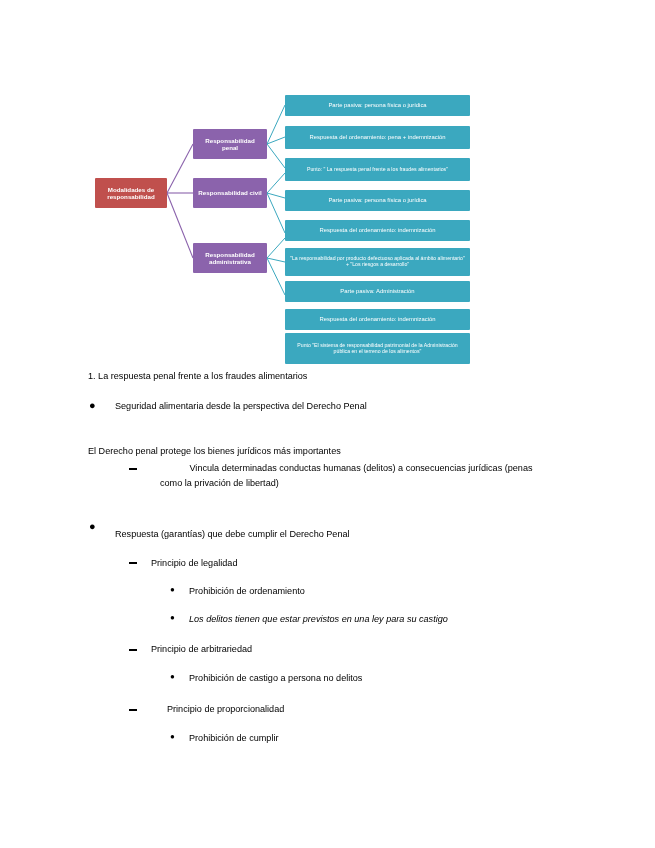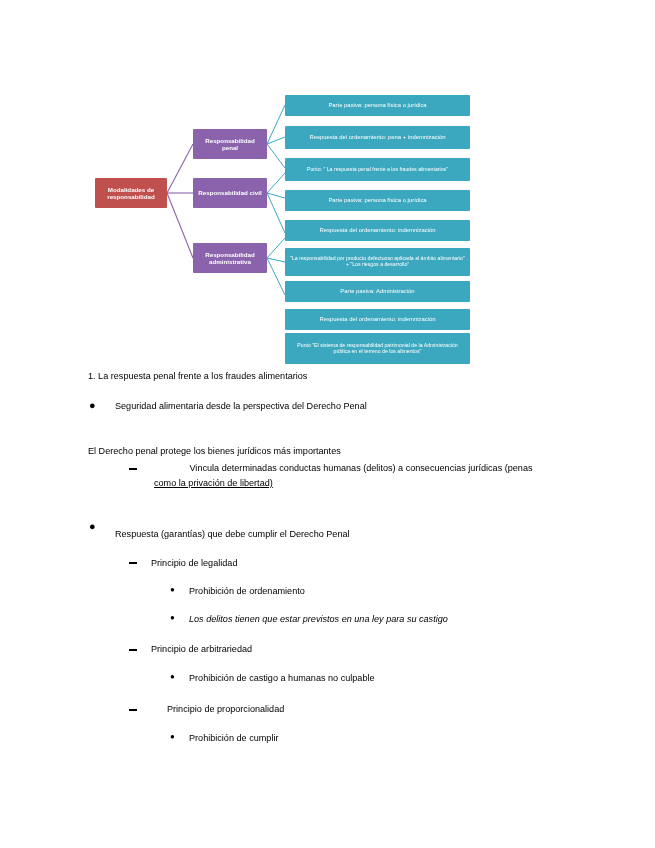--- a/index.html
+++ b/index.html
@@ -155,39 +155,39 @@
 
   <div class="txt bold" style="left:88px; top:369px;">1. La respuesta penal frente a los fraudes alimentarios</div>
 
   <div class="bullet-dot" style="left:89px; top:400px;">●</div>
   <div class="txt bold" style="left:115px; top:399px;">Seguridad alimentaria desde la perspectiva del Derecho Penal</div>
 
   <div class="txt" style="left:88px; top:432px;margin-top:12px;">El Derecho penal protege los bienes jurídicos más importantes</div>
 
   <div class="bullet-dash" style="left:129px; top:468px;"></div>
   <div class="txt" style="left:151px; top:461px; width:420px;text-align:center;">Vincula determinadas conductas humanas (delitos) a  consecuencias jurídicas (penas</div>
-  <div class="txt" style="left:154px; top:476px;text-decoration:underline;">como la privación de libertad)</div>
+  <div class="txt" style="left:160px; top:476px;">como la privación de libertad)</div>
 
   <div class="bullet-dot" style="left:89px; top:521px;">●</div>
   <div class="txt bold" style="left:115px; top:527px;">Respuesta (garantías) que debe cumplir el Derecho Penal</div>
 
   <div class="bullet-dash" style="left:129px; top:562px;"></div>
   <div class="txt" style="left:151px; top:556px;">Principio de legalidad</div>
 
   <div class="bullet-sm" style="left:170px; top:586px;">●</div>
   <div class="txt" style="left:189px; top:584px;">Prohibición de ordenamiento</div>
 
   <div class="bullet-sm" style="left:170px; top:614px;">●</div>
   <div class="txt" style="left:189px; top:612px;font-style:italic;">Los delitos tienen que estar previstos en una ley para su castigo</div>
 
   <div class="bullet-dash" style="left:129px; top:649px;"></div>
   <div class="txt" style="left:151px; top:642px;">Principio de arbitrariedad</div>
 
   <div class="bullet-sm" style="left:170px; top:673px;">●</div>
-  <div class="txt" style="left:189px; top:671px;">Prohibición de castigo a humanas no culpable</div>
+  <div class="txt" style="left:189px; top:671px;">Prohibición de castigo a persona no delitos</div>
 
   <div class="bullet-dash" style="left:129px; top:709px;"></div>
   <div class="txt" style="left:167px; top:702px;">Principio de proporcionalidad</div>
 
   <div class="bullet-sm" style="left:170px; top:733px;">●</div>
   <div class="txt" style="left:189px; top:731px;">Prohibición de cumplir</div>
 
 </div>
 
 </body></html>

